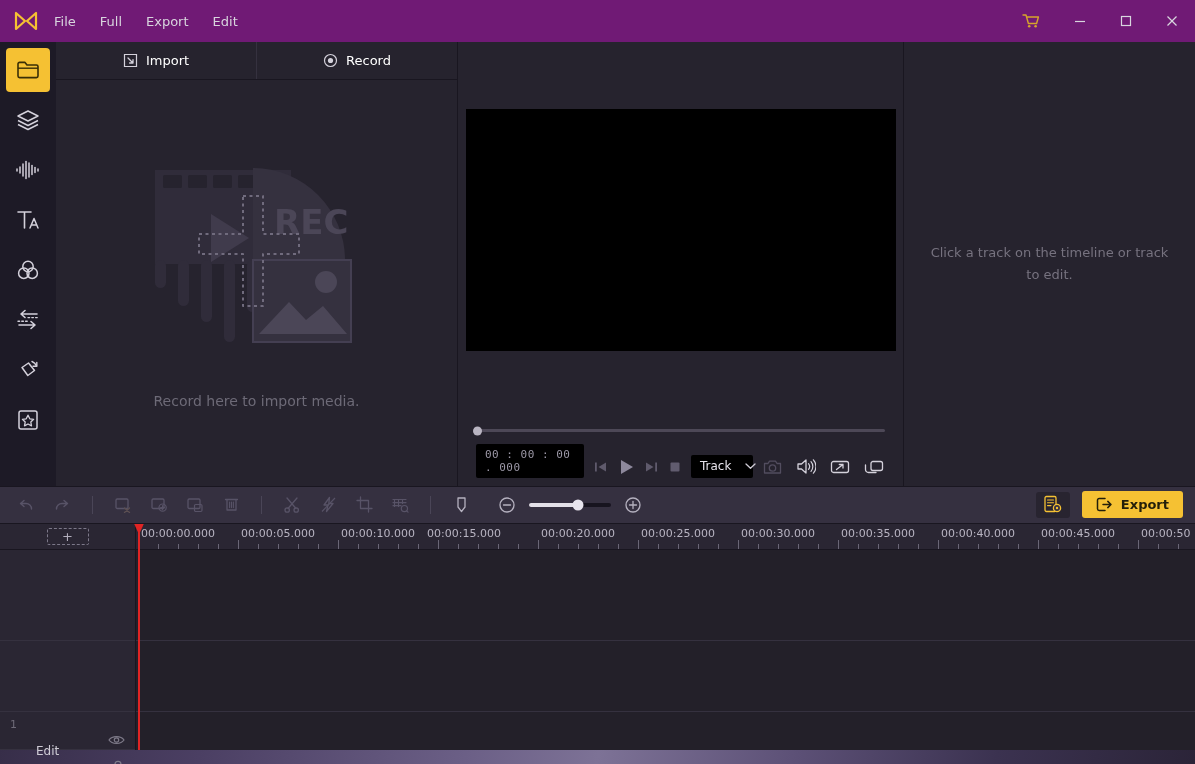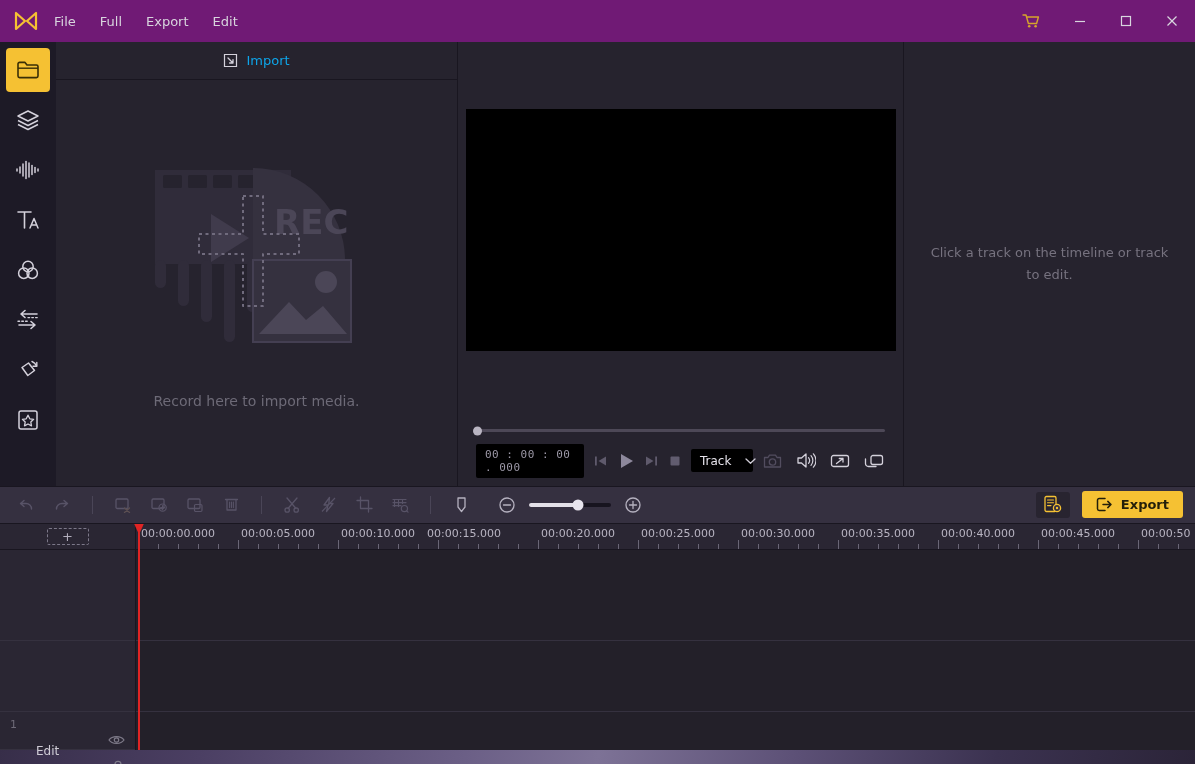--- a/index.html
+++ b/index.html
@@ -57,21 +57,21 @@
   .rail-btn.active { background: #f5c133; }
 
   
   .media-panel {
     width: 402px; flex: 0 0 402px; background: #26232e;
     display: flex; flex-direction: column; border-right: 1px solid #191620;
   }
   .media-tabs { height: 38px; display: flex; border-bottom: 1px solid #191620; }
   .media-tab {
     flex: 1; display: flex; align-items: center; justify-content: center; gap: 8px;
-    color: #0ea5e9; font-size: 13px;
+    color: #ffffff; font-size: 13px;
   }
   .media-tab + .media-tab { border-left: 1px solid #35313f; }
   .media-drop {
     flex: 1; display: flex; flex-direction: column;
     align-items: center; justify-content: center; gap: 22px;
   }
   .drop-hint { color: #6d6a77; font-size: 14px; }
 
   
   .preview-panel {
@@ -82,21 +82,21 @@
   .canvas { width: 430px; height: 242px; background: #000; }
   .preview-controls { flex: 0 0 68px; padding: 0 18px; }
   .seek-row { height: 26px; display: flex; align-items: center; }
   .seek-track {
     position: relative; height: 3px; background: #4d4857; border-radius: 2px; flex: 1;
   }
   .seek-knob {
     position: absolute; left: 0; top: 50%; transform: translate(-3px,-50%);
     width: 9px; height: 9px; border-radius: 50%; background: #b9b5c2;
   }
-  .ctrl-row { height: 34px; display: flex; align-items: center; gap: 8px; }
+  .ctrl-row { height: 34px; display: flex; align-items: flex-end; gap: 8px; }
   .timecode {
     background: #000; color: #9d99a8; font-family: "DejaVu Sans Mono", monospace;
     font-size: 11px; padding: 4px 9px; border-radius: 2px; letter-spacing: 0.5px;
   }
   .pbtn { width: 22px; height: 22px; display: flex; align-items: center; justify-content: center; }
   .quality {
     background: #000; color: #e6e3eb; font-size: 12px; border-radius: 2px;
     height: 23px; padding: 0 6px 0 9px; display: flex; align-items: center; gap: 14px;
     min-width: 62px;
   }
@@ -300,20 +300,29 @@
     <div class="media-panel">
       <div class="media-tabs">
         <div class="media-tab">
           <span>
             <svg width="15" height="15" viewBox="0 0 15 15">
               <path d="M1.5 1.5 H13.5 V13.5 H1.5 Z" fill="none" stroke="#d4d1db" stroke-width="1.2"></path>
               <path d="M5 5 L10 10 M10 6.6 V10 H6.6" fill="none" stroke="#d4d1db" stroke-width="1.3" stroke-linecap="round" stroke-linejoin="round"></path>
             </svg>
           </span>
           <span>Import</span>
+        </div>
+        <div class="media-tab">
+          <span>
+            <svg width="15" height="15" viewBox="0 0 15 15">
+              <circle cx="7.5" cy="7.5" r="6" fill="none" stroke="#d4d1db" stroke-width="1.2"></circle>
+              <circle cx="7.5" cy="7.5" r="2.6" fill="#d4d1db"></circle>
+            </svg>
+          </span>
+          <span>Record</span>
         </div>
       </div>
 
       <div class="media-drop">
         <div>
           <svg width="232" height="215" viewBox="0 0 232 215">
 
             <path d="M14 14 H150 V108 H14 Z" fill="#302c3a"></path>
             <path d="M14 14 H150 V36 H14 Z" fill="#302c3a"></path>
             <g fill="#26232e">

